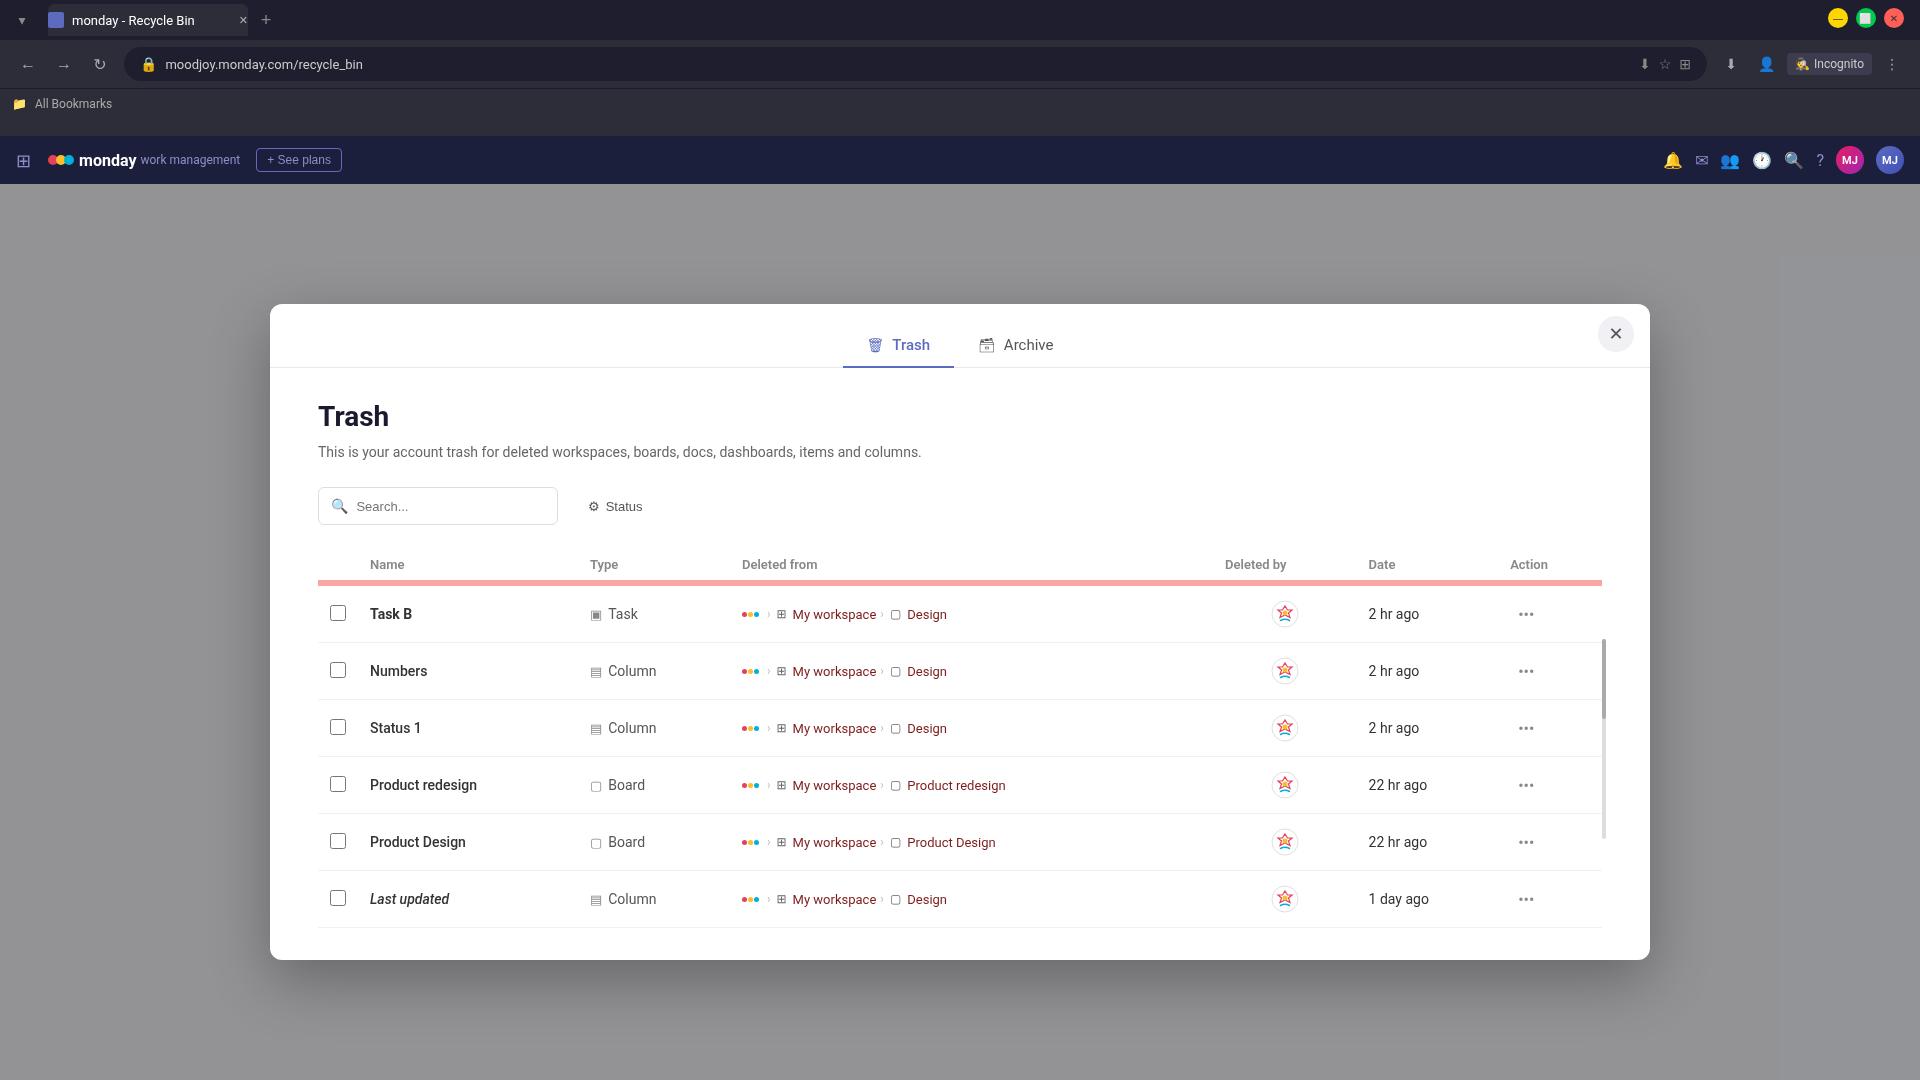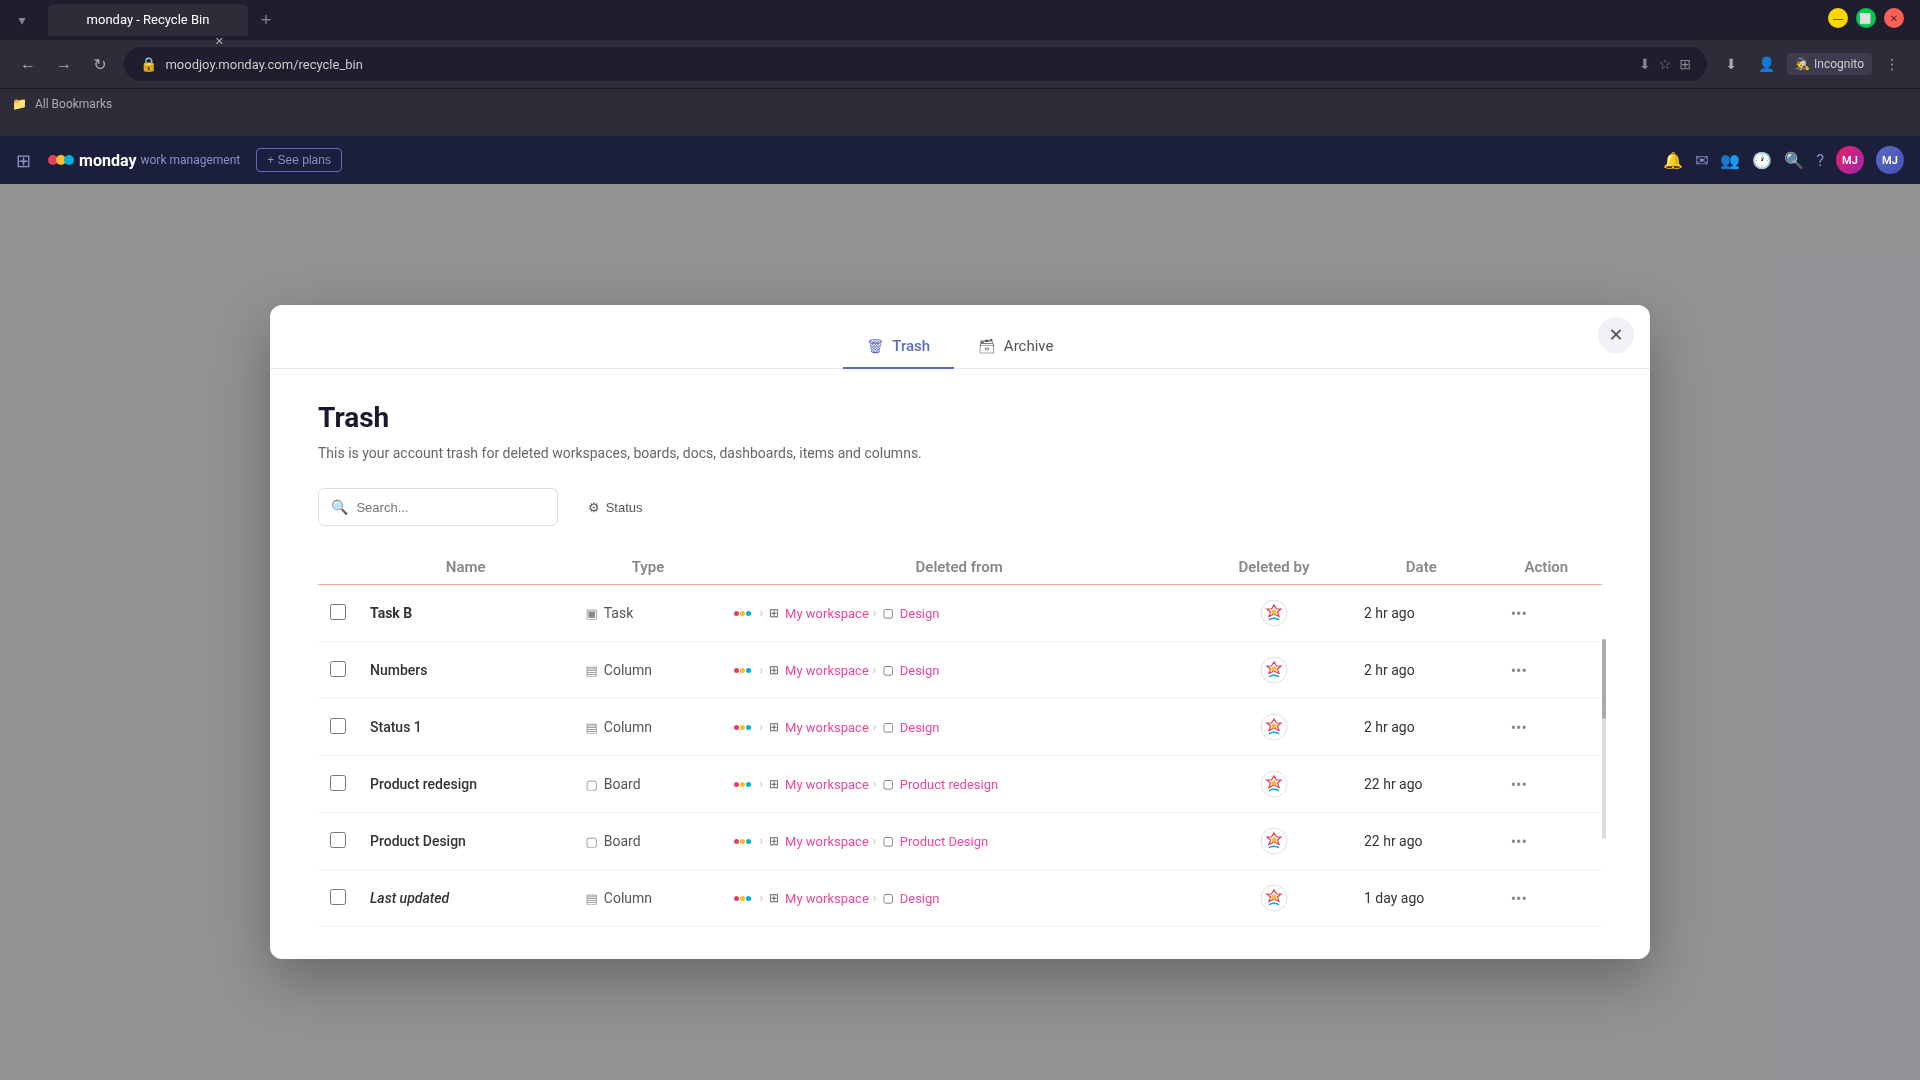--- a/index.html
+++ b/index.html
@@ -40,29 +40,28 @@
       align-items: center;
       justify-content: center;
       cursor: pointer;
       font-size: 14px;
     }
 
     .tab-item {
       display: flex;
       align-items: center;
       height: 32px;
-      padding: 0 24px;
+      padding: 0 0;
       border-radius: 6px 6px 0 0;
       background: #3c3c4e;
       color: #ddd;
       font-size: 13px;
       gap: 8px;
       min-width: 200px;
       cursor: pointer;
-      flex-direction: column;
     }
 
     .tab-item.active {
       background: #2d2d3a;
       color: #fff;
     }
 
     .tab-favicon {
       width: 16px;
       height: 16px;
@@ -448,26 +447,26 @@
       border-radius: 6px;
     }
 
     
     .trash-table {
       width: 100%;
       border-collapse: collapse;
     }
 
     .trash-table th {
-      text-align: center;
-      font-size: 15px;
+      text-align: left;
+      font-size: 13px;
       font-weight: 600;
       color: #888;
       padding: 8px 12px;
-      border-bottom: 1px solid #fca5a5;
+      border-bottom: 6px solid #fca5a5;
     }
 
     .trash-table td {
       padding: 14px 12px;
       font-size: 14px;
       color: #333;
       border-bottom: 1px solid #f0f0f5;
       vertical-align: middle;
     }
 
@@ -504,21 +503,21 @@
     .chevron-sep {
       color: #bbb;
       font-size: 12px;
     }
 
     .path-item {
       display: flex;
       align-items: center;
       gap: 4px;
       font-size: 13px;
-      color: #ec4899;
+      color: #7f1d1d;
     }
 
     .deleted-by-cell {
       display: flex;
       align-items: center;
       justify-content: center;
     }
 
     .action-dots {
       color: #888;

